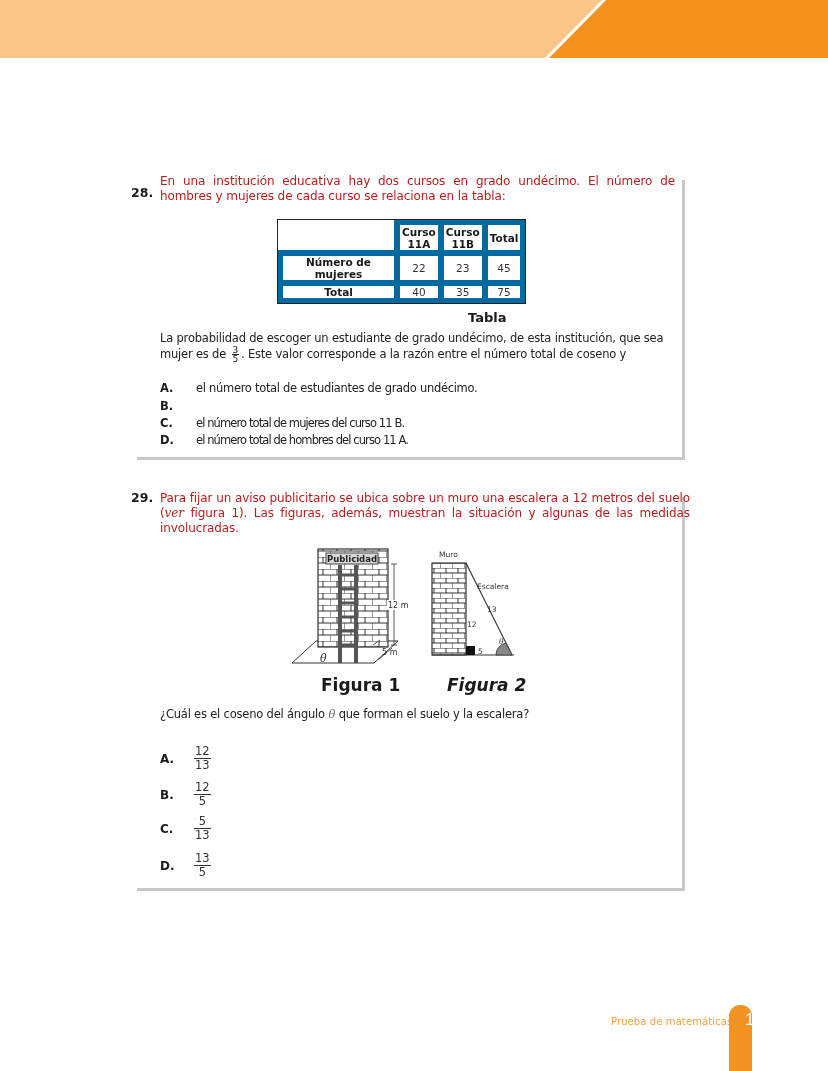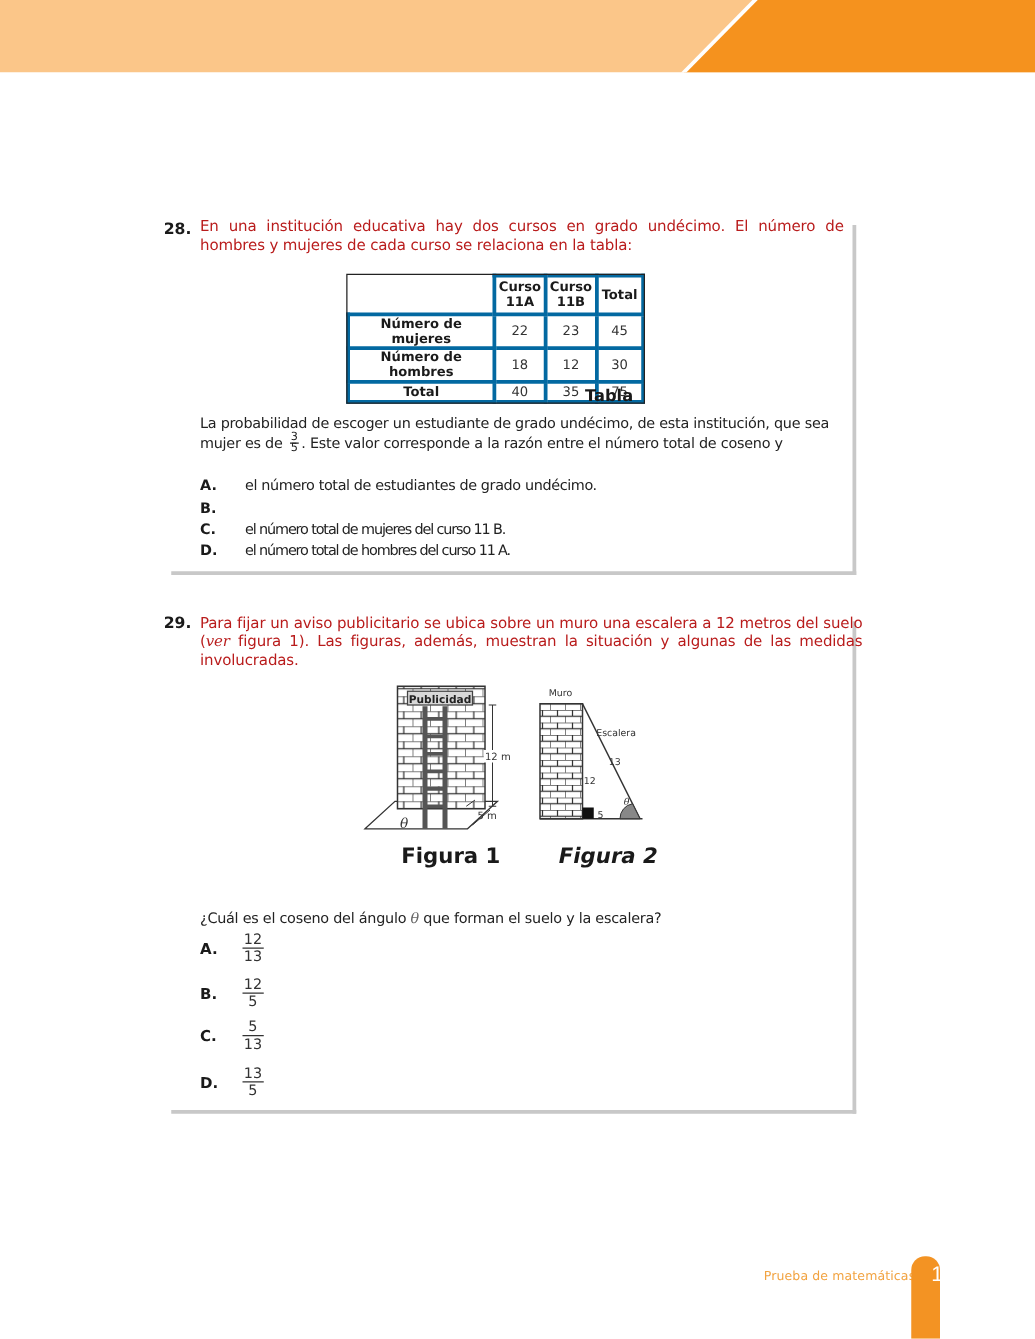--- a/index.html
+++ b/index.html
@@ -10,21 +10,21 @@
 
   .card { position: absolute; left: 137px; width: 548px; border-right: 3px solid #c8c8c8; border-bottom: 3px solid #c8c8c8; }
   .card-28 { top: 180px; height: 280px; }
   .card-29 { top: 497px; height: 394px; }
 
   .qnum { position: absolute; left: 131px; font-weight: bold; font-size: 12.5px; color: #1a1a1a; }
   .qtext { position: absolute; left: 160px; width: 515px; font-size: 12px; line-height: 15px; text-align: justify; color: #b91c1c; letter-spacing: -0.1px; }
   .qtext .it { font-family: "DejaVu Serif", serif; font-style: italic; }
 
   table.data-table { position: absolute; left: 277px; top: 219px; border-collapse: collapse; font-size: 10.5px; }
-  table.data-table td, table.data-table th { border: 3px solid #0369a1; text-align: center; padding: 0 2px; height: 16px; font-weight: normal; color: #333; }
+  table.data-table td, table.data-table th { border: 6px solid #0369a1; text-align: center; padding: 0 2px; height: 16px; font-weight: normal; color: #333; }
   table.data-table th { font-weight: bold; color: #1a1a1a; line-height: 12px; }
   table.data-table td.rowlabel { font-weight: bold; color: #1a1a1a; width: 117px; }
   table.data-table td.blank { border: none; border-right: 1px solid #333; border-bottom: 1px solid #333; }
   table.data-table .num { width: 37px; }
   table.data-table { outline: 1.5px solid #222; outline-offset: -1px; }
   .table-caption { position: absolute; left: 468px; top: 310px; width: 37px; text-align: right; font-weight: bold; font-size: 13px; color: #1a1a1a; }
 
   .para { position: absolute; left: 160px; width: 515px; font-size: 11.5px; line-height: 16px; color: #222; letter-spacing: -0.2px; }
   .frac-inline { display: inline-block; vertical-align: middle; text-align: center; font-size: 9px; line-height: 8px; margin: 0 2px; }
   .frac-inline span { display: block; }
@@ -52,44 +52,38 @@
 <body>
 
 <svg class="header-band" width="828" height="58" viewBox="0 0 828 58">
   <rect x="0" y="0" width="828" height="58" fill="#fbc689"></rect>
   <polygon points="606,0 828,0 828,58 547,58" fill="#f5921e"></polygon>
   <line x1="606" y1="-2" x2="545" y2="60" stroke="#ffffff" stroke-width="3"></line>
 </svg>
 
 <div class="card card-28"></div>
 
-<div class="qnum" style="top:175px;">28.</div>
+<div class="qnum" style="top:185px;">28.</div>
 <div class="qtext" style="top:174px;">En una institución educativa hay dos cursos en grado undécimo. El número de hombres y mujeres de cada curso se relaciona en la tabla:</div>
 
 <table class="data-table">
   <tbody>
       <tr style="height:31px;">
     <td class="blank"></td>
     <th class="num"><span>Curso</span><br><span>11A</span></th>
     <th class="num"><span>Curso</span><br><span>11B</span></th>
     <th class="num">Total</th>
   </tr>
   <tr>
     <td class="rowlabel">Número de mujeres</td>
     <td>22</td>
     <td>23</td>
     <td>45</td>
   </tr>
   <tr>
-    <td class="rowlabel">Número de hombres</td>
-    <td>18</td>
-    <td>12</td>
-    <td>30</td>
-  </tr>
-  <tr>
     <td class="rowlabel">Total</td>
     <td>40</td>
     <td>35</td>
     <td>75</td>
   </tr>
 </tbody>
   </table>
 <div class="table-caption">Tabla</div>
 
 <div class="para" style="top:330px;">
@@ -182,21 +176,21 @@
 
   <path d="M 68 107 A 12 12 0 0 1 78 95 L 84 107 Z" fill="#888" stroke="#333" stroke-width="0.8"></path>
   <text x="49" y="41" font-size="7.5" fill="#333" font-family="DejaVu Sans, sans-serif">Escalera</text>
   <text x="59" y="64" font-size="7.5" fill="#333" font-family="DejaVu Sans, sans-serif">13</text>
   <text x="39" y="79" font-size="7.5" fill="#333" font-family="DejaVu Sans, sans-serif">12</text>
   <text x="50" y="106" font-size="7.5" fill="#333" font-family="DejaVu Sans, sans-serif">5</text>
   <text x="71" y="96" font-size="7.5" font-style="italic" fill="#333" font-family="DejaVu Serif, serif">θ</text>
 </svg>
 <div class="fig-caption" style="left:447px; top:675px;font-style:italic;">Figura 2</div>
 
-<div class="para" style="top:706px;margin-top:20px;"><span>¿Cuál es el coseno del ángulo</span> <span style="font-family:'DejaVu Serif',serif; font-style:italic; color:#666;">θ</span> <span>que forman el suelo y la escalera?</span></div>
+<div class="para" style="top:706px;"><span>¿Cuál es el coseno del ángulo</span> <span style="font-family:'DejaVu Serif',serif; font-style:italic; color:#666;">θ</span> <span>que forman el suelo y la escalera?</span></div>
 
 <div class="ans" style="top:745px;">
   <span class="letter">A.</span>
   <span class="frac">
       <span class="top">12</span>
       <span>13</span>
     </span>
 </div>
 <div class="ans" style="top:781px;">
   <span class="letter">B.</span>

